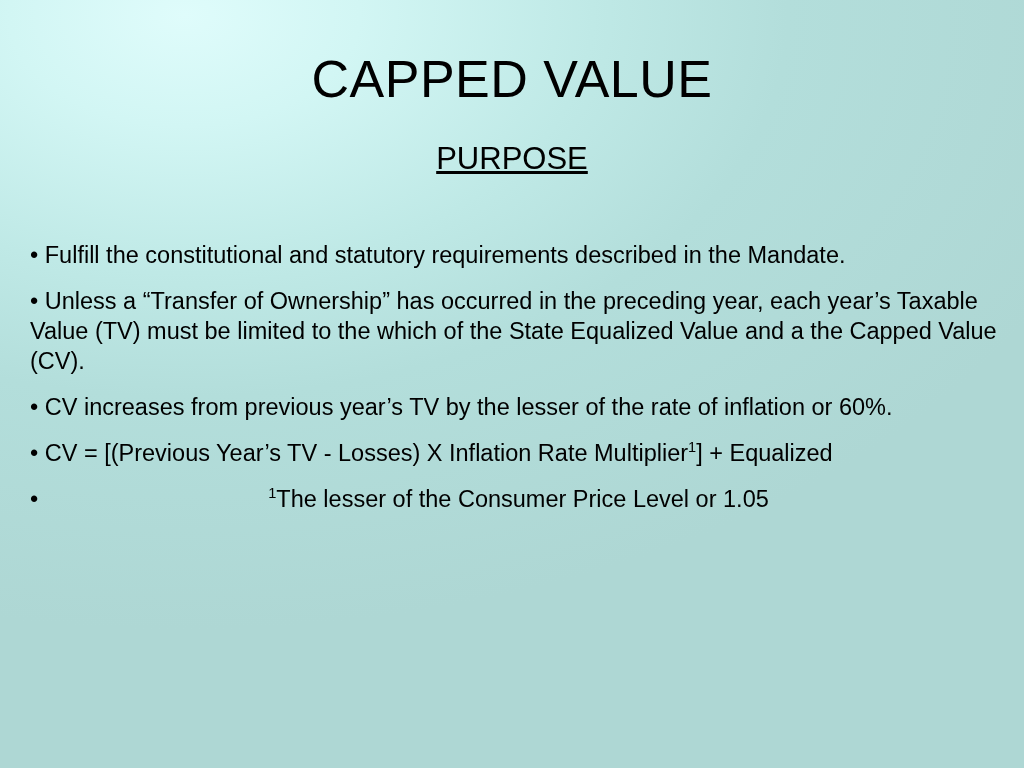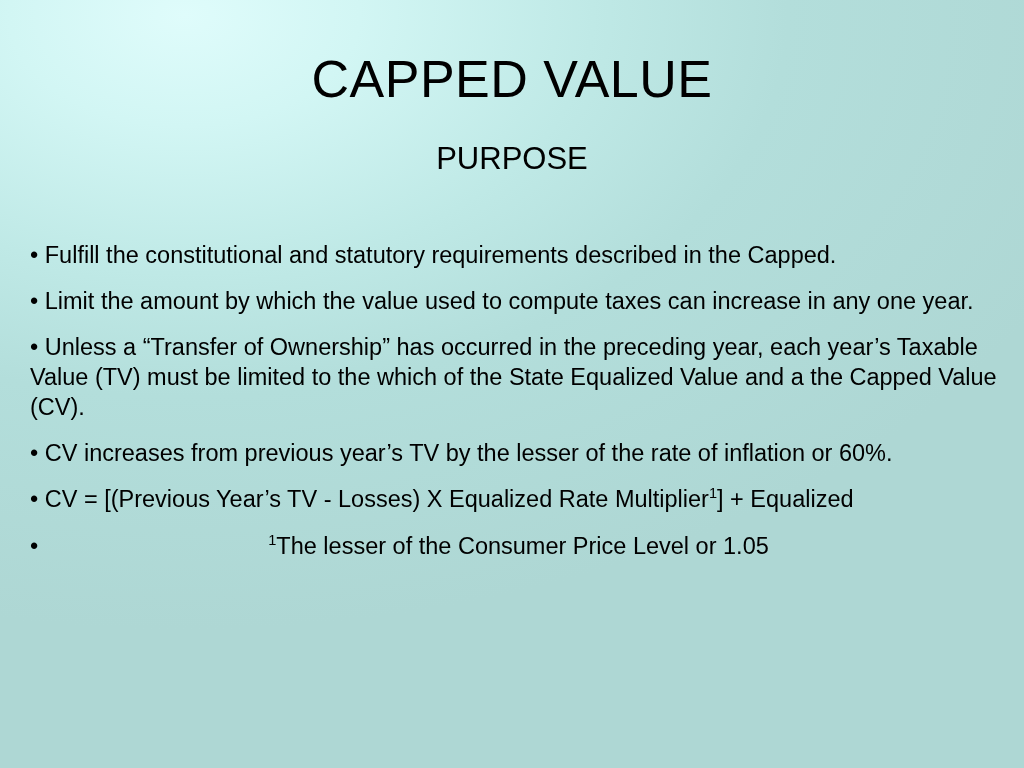--- a/index.html
+++ b/index.html
@@ -35,20 +35,21 @@
   }
   .subtitle {
     position: absolute;
     top: 143px;
     left: 0;
     width: 1024px;
     text-align: center;
     font-size: 31px;
     line-height: 1.05;
     color: #000;
+    text-decoration: underline;
   }
   .body-list {
     position: absolute;
     top: 240px;
     left: 30px;
     width: 968px;
   }
   .bullet-item {
     font-size: 23.5px;
     line-height: 1.28;
@@ -69,27 +70,26 @@
 <body>
 
 <div class="slide">
 
   <div class="title">CAPPED VALUE</div>
 
   <div class="subtitle">PURPOSE</div>
 
   <div class="body-list">
 
-    <div class="bullet-item">• Fulfill the constitutional and statutory requirements described in the Capped.</div>
+    <div class="bullet-item">• Fulfill the constitutional and statutory requirements described in the Mandate.</div>
 
-    <div class="bullet-item">• Limit the amount by which the value used to compute taxes can increase in any one year.</div>
 
     <div class="bullet-item">• Unless a “Transfer of Ownership” has occurred in the preceding year, each year’s Taxable Value (TV) must be limited to the which of the State Equalized Value and a the Capped Value (CV).</div>
 
     <div class="bullet-item">• CV increases from previous year’s TV by the lesser of the rate of inflation or 60%.</div>
 
-    <div class="bullet-item"><span>• CV = [(Previous Year’s TV - Losses) X Equalized Rate Multiplier</span><sup>1</sup><span>] + Equalized</span></div>
+    <div class="bullet-item"><span>• CV = [(Previous Year’s TV - Losses) X Inflation Rate Multiplier</span><sup>1</sup><span>] + Equalized</span></div>
 
     <div class="bullet-item last"><span>•</span><span style="display:inline-block;width:230px;"></span><sup>1</sup><span>The lesser of the Consumer Price Level or 1.05</span></div>
 
   </div>
 
 </div>
 
 </body></html>

